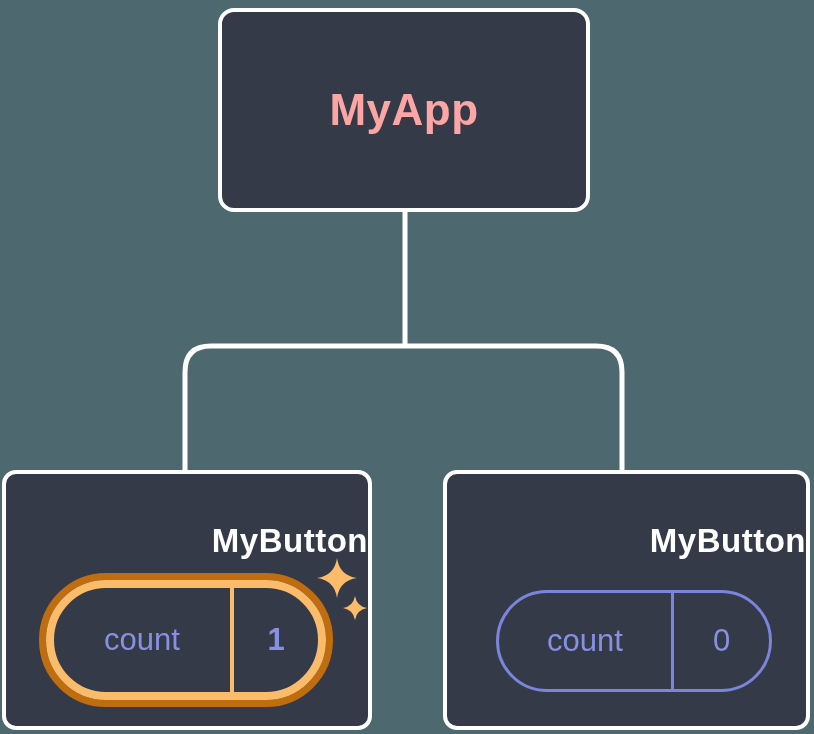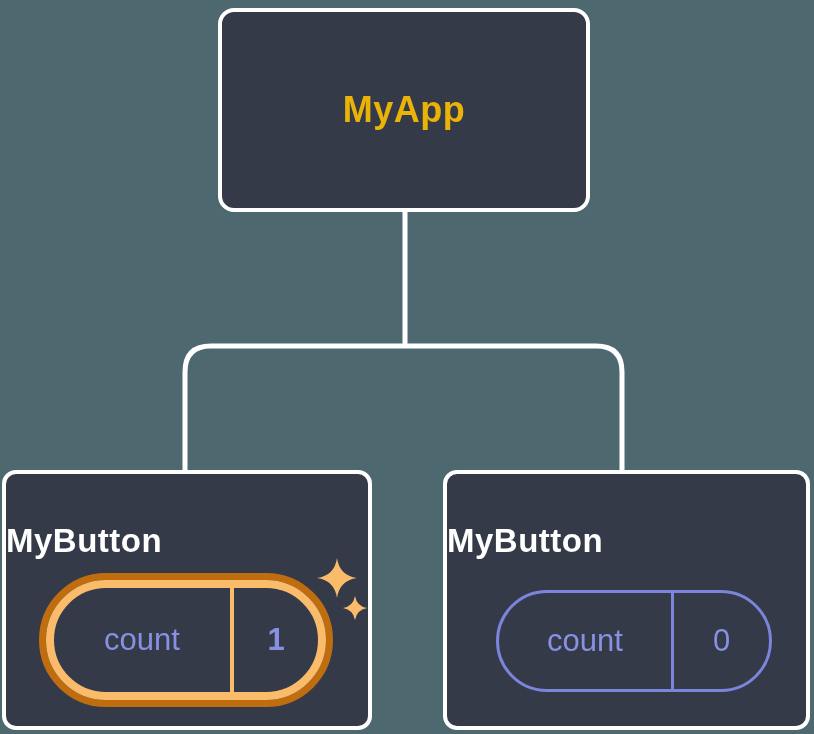--- a/index.html
+++ b/index.html
@@ -35,30 +35,30 @@
     left: 2px; top: 470px;
     width: 370px; height: 260px;
     border-radius: 14px;
   }
   .node-child-right {
     left: 443px; top: 470px;
     width: 367px; height: 260px;
     border-radius: 14px;
   }
   .node-title {
-    color: #eab308;
-    font-size: 36px;
+    color: #fca5a5;
+    font-size: 44px;
     font-weight: 600;
     letter-spacing: 0.5px;
   }
   .child-title {
     position: absolute;
     top: 48px; left: 0;
     width: 100%;
-    text-align: left;
+    text-align: right;
     color: #ffffff;
     font-size: 33px;
     font-weight: 600;
     letter-spacing: 0.5px;
   }
 
   
   .pill-highlight-outer {
     position: absolute;
     left: 33px; top: 99px;

